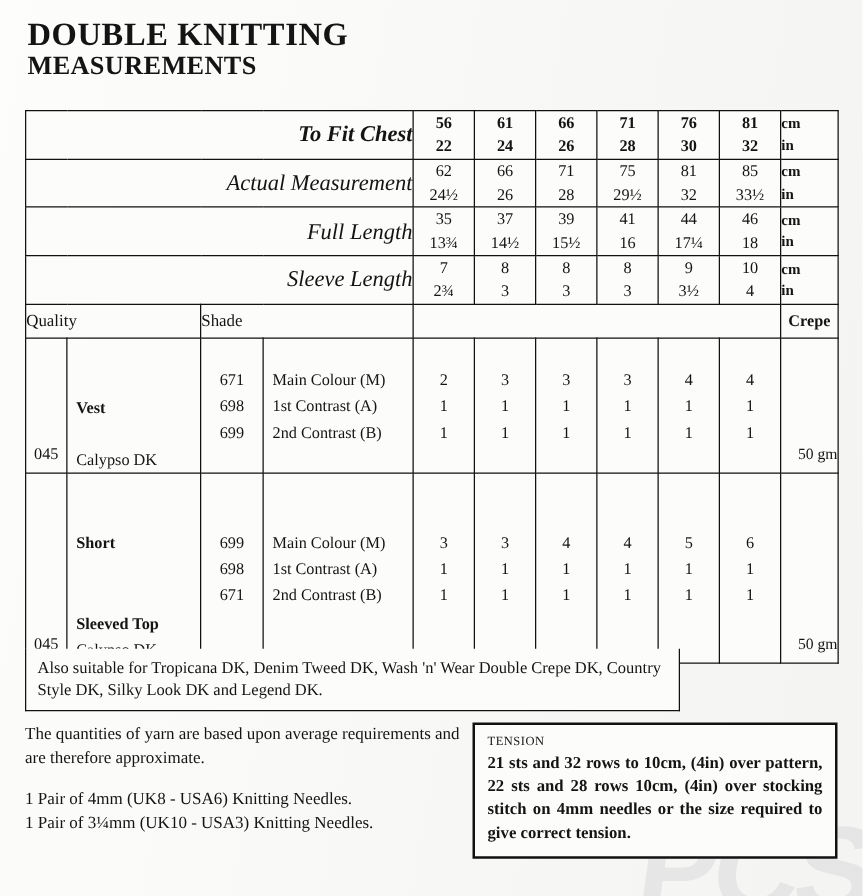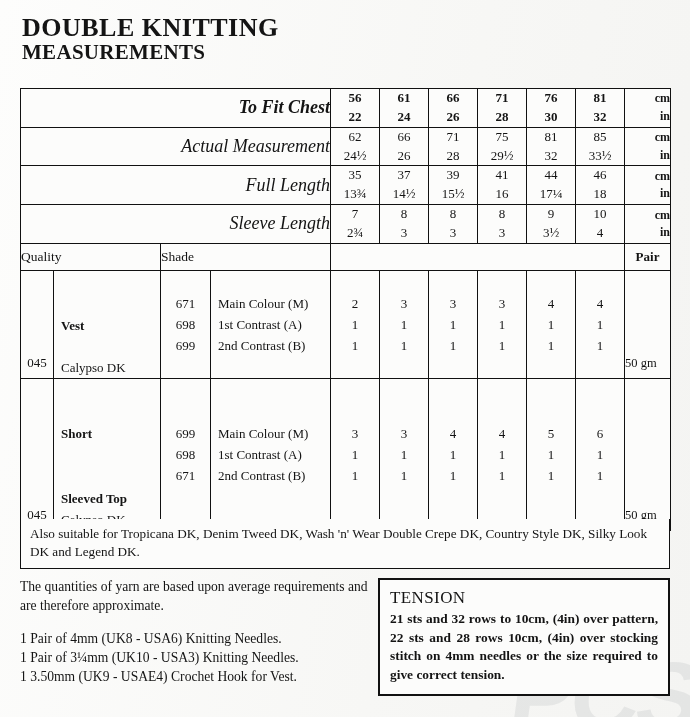--- a/index.html
+++ b/index.html
@@ -94,21 +94,21 @@
   .val {
     text-align: center;
     line-height: 1.45;
     font-size: 13px;
     padding: 5px 0 6px;
   }
   .val.b { font-weight: 700; }
   .val .l2 { display: block; }
 
   .unit {
-    text-align: right;
+    text-align: left;
     font-size: 12px;
     font-weight: 700;
     line-height: 1.45;
     padding: 5px 0 6px;
     font-family: "Liberation Serif", serif;
   }
   .unit .l2 { display: block; }
 
   
   .qh {
@@ -128,30 +128,30 @@
   .ycell {
     font-size: 13px;
     line-height: 1.62;
     padding: 4px 0 5px;
   }
   .ycell.code   { text-align: center; vertical-align: bottom; padding-bottom: 5px; }
   .ycell.name   { padding-left: 7px; text-align: left; }
   .ycell.shade  { text-align: center; }
   .ycell.contr  { padding-left: 7px; text-align: left; margin-left: 14px; }
   .ycell.num    { text-align: center; }
-  .ycell.balls  { text-align: left; vertical-align: bottom; padding-bottom: 5px; font-size: 12.5px; }
+  .ycell.balls  { text-align: right; vertical-align: bottom; padding-bottom: 5px; font-size: 12.5px; }
   .ycell .ln { display: block; white-space: nowrap; }
   .ycell .ln.b { font-weight: 700; margin-top: 44px; }
 
   
   .note-box {
     position: absolute;
     left: 20px;
     top: 519px;
-    width: 650px;
+    width: 524px;
     box-sizing: border-box;
     border: 1.6px solid #111;
     border-top: none;
     padding: 6px 9px 7px;
     font-size: 13.2px;
     line-height: 1.35;
     background: #fcfcfb;
   }
 
   
@@ -171,21 +171,21 @@
     position: absolute;
     left: 378px;
     top: 578px;
     width: 292px;
     box-sizing: border-box;
     border: 2px solid #111;
     padding: 8px 10px 10px;
     background: #fcfcfb;
   }
   .tension .t-title {
-    font-size: 17px;
+    font-size: 10px;
     font-weight: 400;
     letter-spacing: 0.4px;
     margin-bottom: 2px;
   }
   .tension .t-body {
     font-size: 13.4px;
     font-weight: 700;
     line-height: 1.38;
     text-align: justify;
   }
@@ -258,21 +258,21 @@
         <td class="val"><span>8</span><span class="l2">3</span></td>
         <td class="val"><span>9</span><span class="l2">3½</span></td>
         <td class="val"><span>10</span><span class="l2">4</span></td>
         <td class="unit"><span>cm</span><span class="l2">in</span></td>
       </tr>
 
       <tr>
         <td class="qh" colspan="2">Quality</td>
         <td class="qh" colspan="2">Shade</td>
         <td class="qh" colspan="6"></td>
-        <td class="qh-balls">Pair</td>
+        <td class="qh-balls">Crepe</td>
       </tr>
 
       <tr>
         <td class="ycell code">045</td>
         <td class="ycell name">
           <span class="ln b">Vest</span>
           <span class="ln">&nbsp;</span>
           <span class="ln">Calypso DK</span>
         </td>
         <td class="ycell shade">
@@ -370,21 +370,20 @@
     </tbody>
   </table>
 
   <div class="note-box">Also suitable for Tropicana DK, Denim Tweed DK, Wash 'n' Wear Double Crepe DK, Country Style DK, Silky Look DK and Legend DK.</div>
 
   <div class="left-text">
     <p>The quantities of yarn are based upon average requirements and are therefore approximate.</p>
     <div class="gap"></div>
     <p>1 Pair of 4mm (UK8 - USA6) Knitting Needles.</p>
     <p>1 Pair of 3¼mm (UK10 - USA3) Knitting Needles.</p>
-    <p>1 3.50mm (UK9 - USAE4) Crochet Hook for Vest.</p>
   </div>
 
   <div class="tension">
     <div class="t-title">TENSION</div>
     <div class="t-body">21 sts and 32 rows to 10cm, (4in) over pattern, 22 sts and 28 rows 10cm, (4in) over stocking stitch on 4mm needles or the size required to give correct tension.</div>
   </div>
 
 </div>
 
 </body></html>

